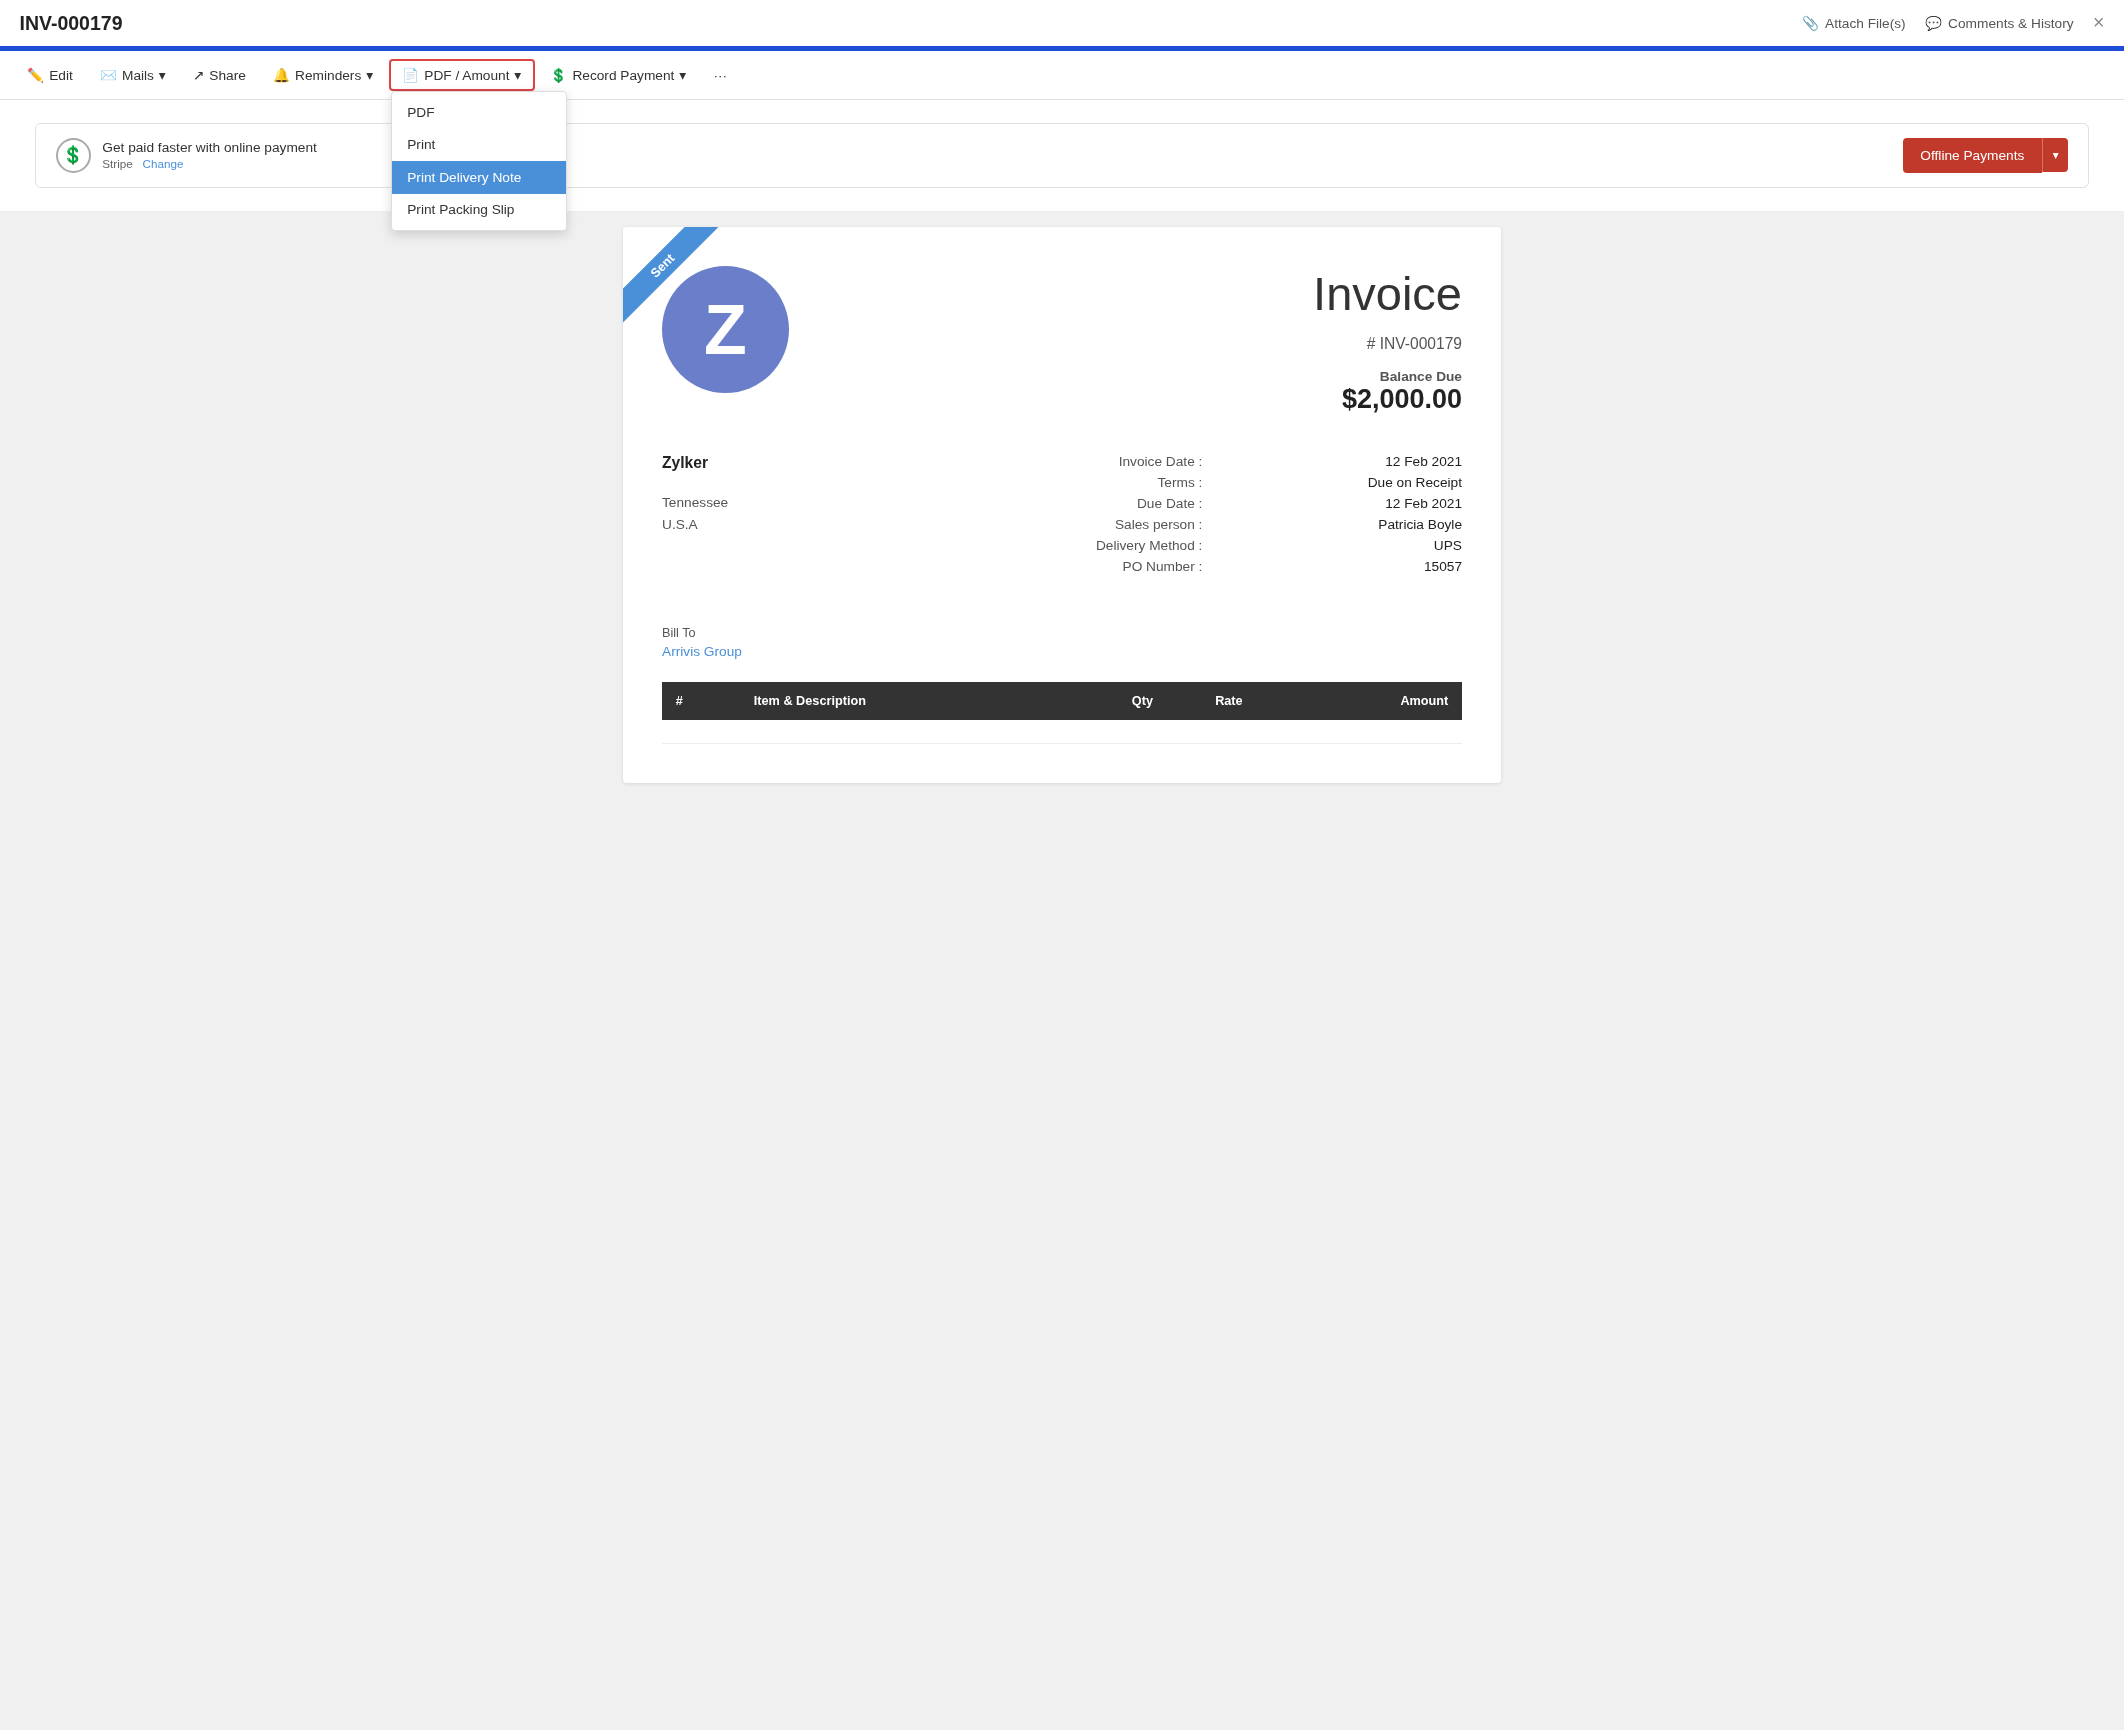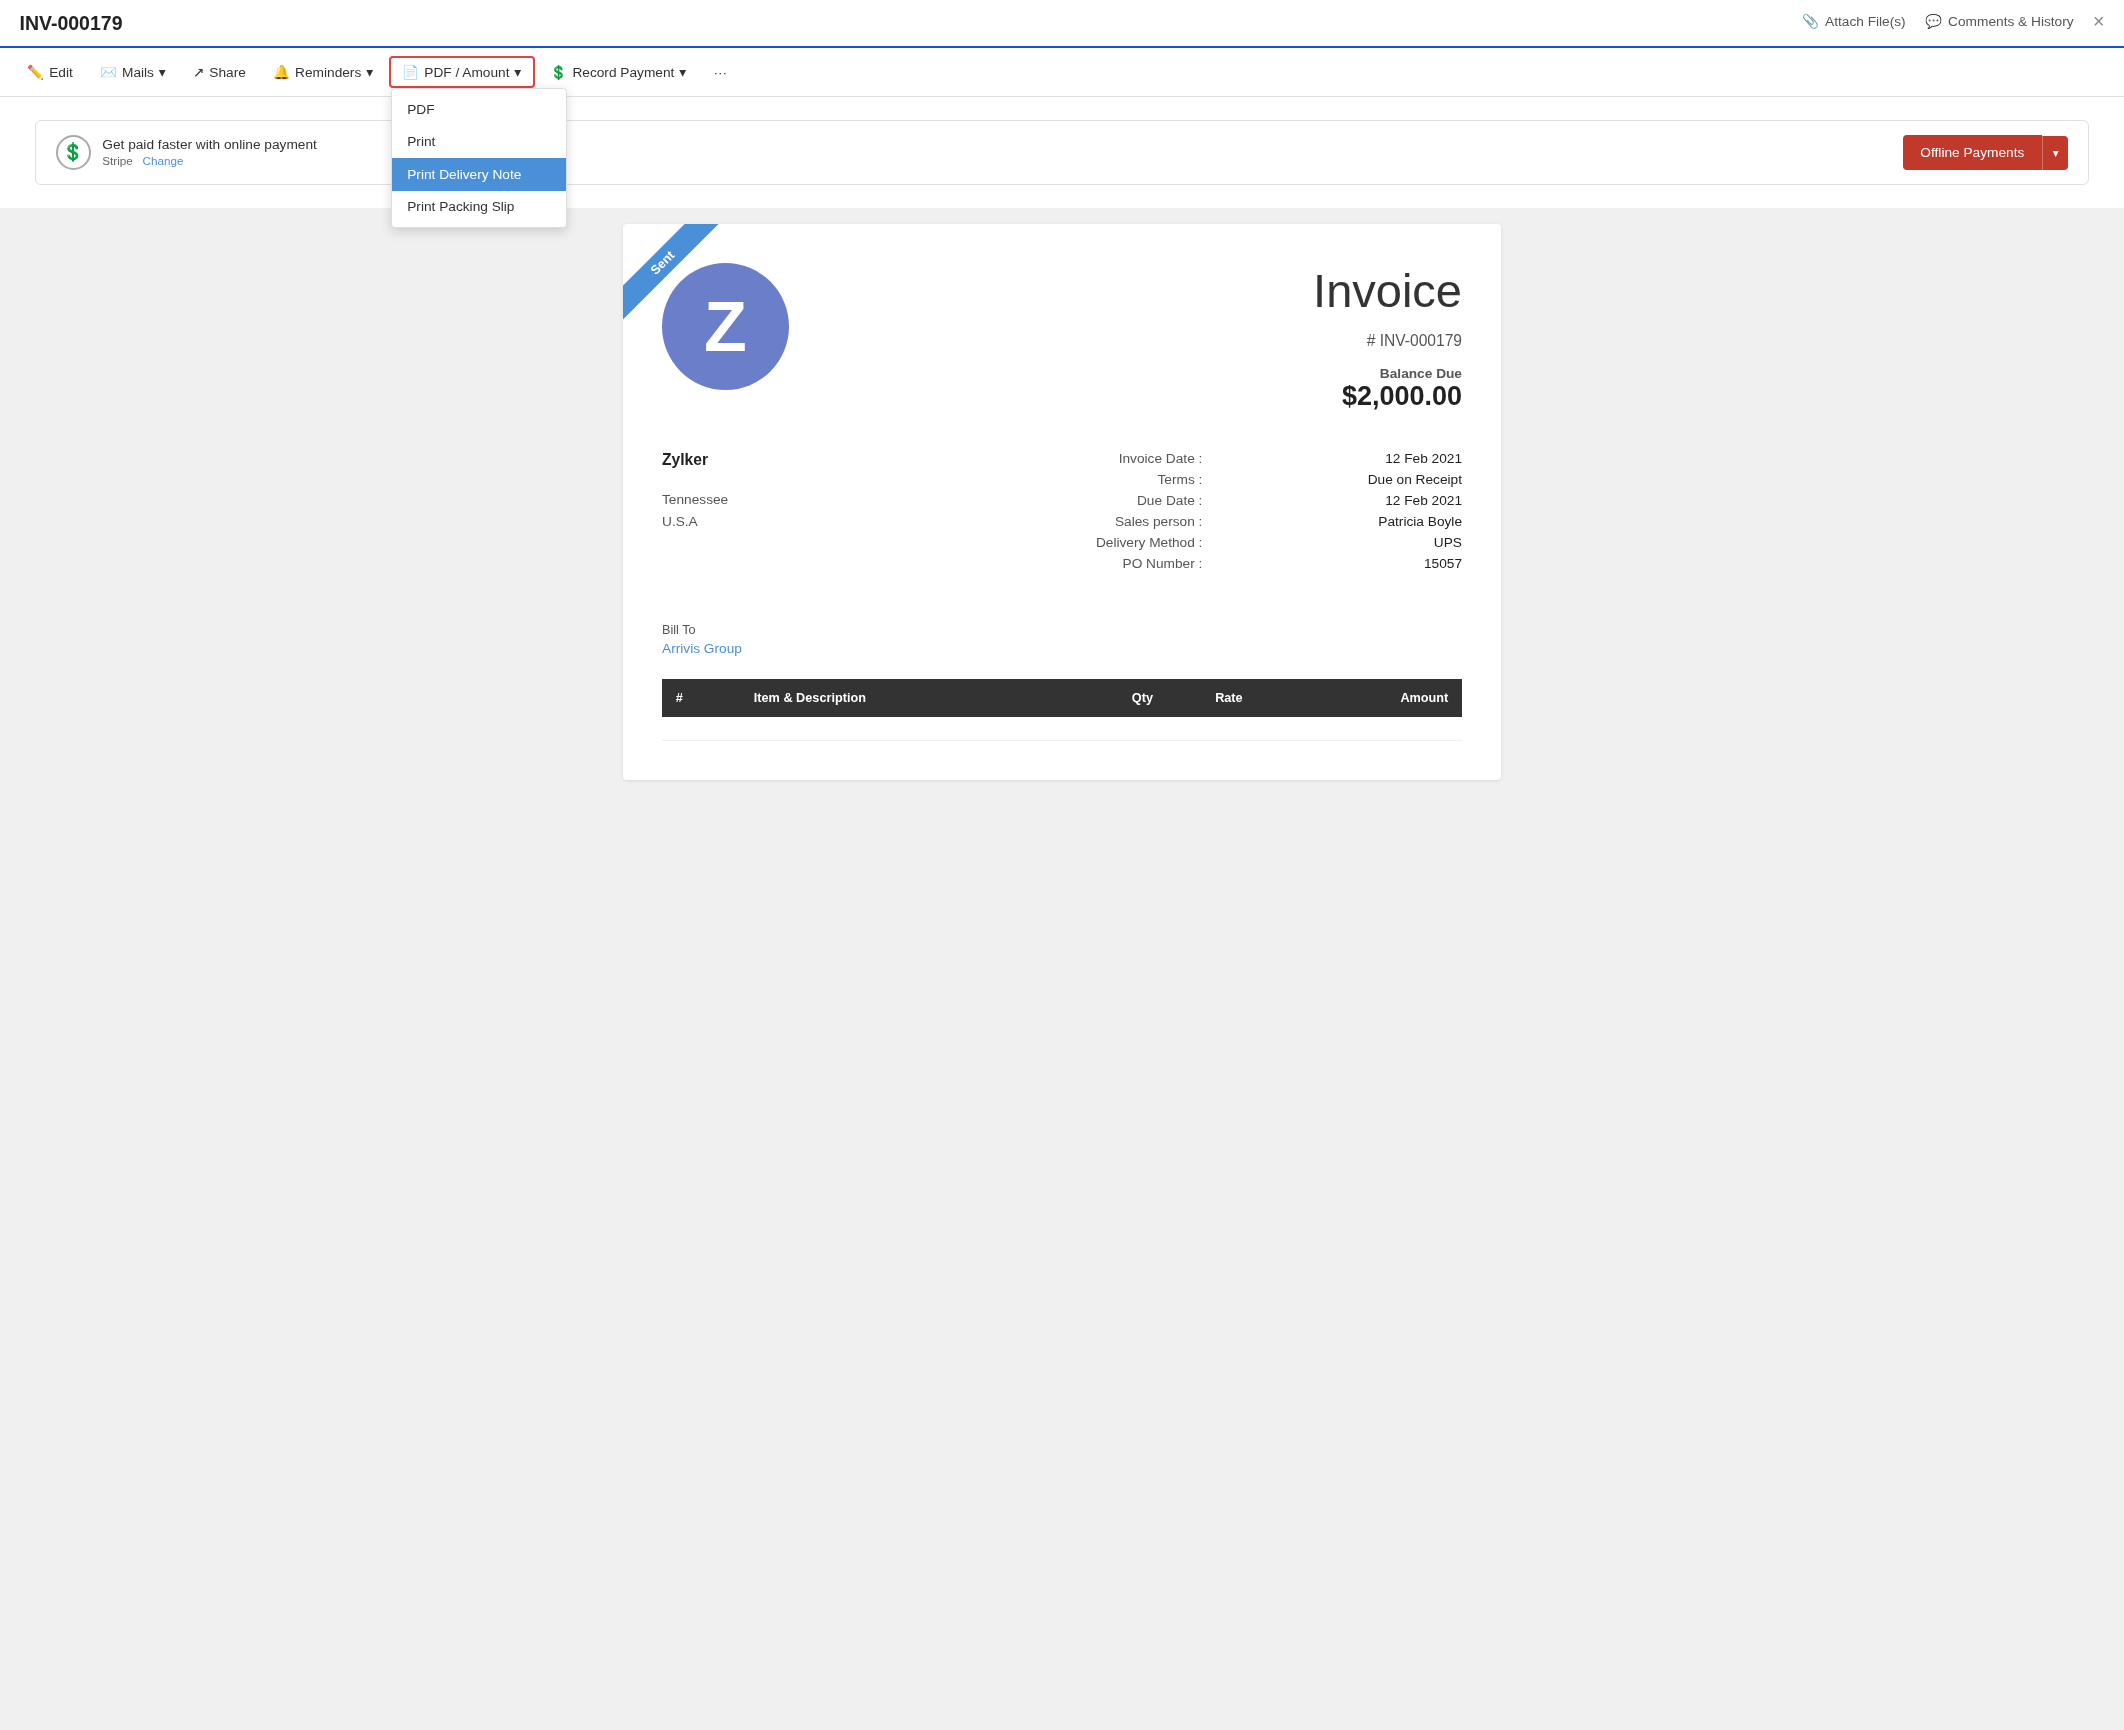--- a/index.html
+++ b/index.html
@@ -1,21 +1,21 @@
 <!DOCTYPE html>
 <html><head>
   <meta charset="utf-8">
   <style>
     * { box-sizing: border-box; margin: 0; padding: 0; }
     body { font-family: Arial, sans-serif; background: #f0f0f0; color: #333; font-size: 13.7px; }
 
     .app-container { width: 100%; min-height: 100vh; background: #fff; display: flex; flex-direction: column; }
 
     
-    .top-bar { display: flex; align-items: flex-start; justify-content: space-between; padding: 11.7px 19.5px; border-bottom: 2px solid #1d4ed8; background: #fff; }
+    .top-bar { display: flex; align-items: center; justify-content: space-between; padding: 11.7px 19.5px; border-bottom: 5px solid #1d4ed8; background: #fff; }
     .invoice-id { font-size: 19.5px; font-weight: 700; color: #222; }
     .top-bar-actions { display: flex; align-items: center; gap: 19.5px; }
     .top-bar-action { display: flex; align-items: center; gap: 5.9px; color: #555; cursor: pointer; font-size: 13.7px; text-decoration: none; }
     .close-btn { color: #888; font-size: 19.5px; cursor: pointer; line-height: 1; }
 
     
     .toolbar { display: flex; align-items: center; gap: 3.9px; padding: 7.8px 15.6px; border-bottom: 1px solid #e0e0e0; background: #fff; position: relative; }
     .toolbar-btn { display: flex; align-items: center; gap: 4.9px; padding: 5.9px 11.7px; border: none; background: transparent; cursor: pointer; color: #333; font-size: 13.7px; border-radius: 3.9px; }
 
     
@@ -26,21 +26,21 @@
     .dropdown-item { padding: 8.8px 15.6px; cursor: pointer; font-size: 13.7px; color: #333; white-space: nowrap; }
     .dropdown-item.active { background: #4a90d9; color: #fff; }
 
     
     .payment-banner { display: flex; align-items: center; justify-content: space-between; padding: 13.7px 19.5px; background: #fff; border-bottom: 1px solid #e8e8e8; margin: 11.7px 15.6px; border: 1px solid #e0e0e0; border-radius: 5.9px; }
     .banner-left { display: flex; align-items: center; gap: 11.7px; }
     .banner-icon { width: 35px; height: 35px; border-radius: 50%; border: 2px solid #aaa; display: flex; align-items: center; justify-content: center; color: #555; font-size: 17.6px; }
     .banner-text { font-size: 13.7px; color: #333; }
     .banner-sub { font-size: 11.7px; color: #666; margin-top: 2px; }
     .banner-sub a { color: #4a90d9; text-decoration: none; }
-    .offline-btn-group { display: flex; align-items: flex-end; }
+    .offline-btn-group { display: flex; align-items: flex-start; }
     .offline-btn { background: #c0392b; color: #fff; border: none; padding: 9.8px 17.6px; border-radius: 3.9px 0 0 3.9px; cursor: pointer; font-size: 13.7px; font-weight: 500; }
     .offline-btn-arrow { background: #c0392b; color: #fff; border: none; border-left: 1px solid rgba(255,255,255,0.3); padding: 9.8px 9.8px; border-radius: 0 3.9px 3.9px 0; cursor: pointer; font-size: 11.7px; }
 
     
     .invoice-wrapper { padding: 15.6px; background: #f0f0f0; flex: 1; }
     .invoice-doc { background: #fff; max-width: 878px; margin: 0 auto; padding: 39px; border-radius: 3.9px; box-shadow: 0 1px 3.9px rgba(0,0,0,0.1); position: relative; overflow: hidden; }
 
     
     .ribbon { position: absolute; top: 0; left: 0; width: 117px; height: 117px; overflow: hidden; }
     .ribbon-inner { position: absolute; top: 27px; left: -29px; width: 137px; background: #4a90d9; color: #fff; text-align: center; font-size: 12.7px; font-weight: 700; padding: 4.9px 0; transform: rotate(-45deg); }

